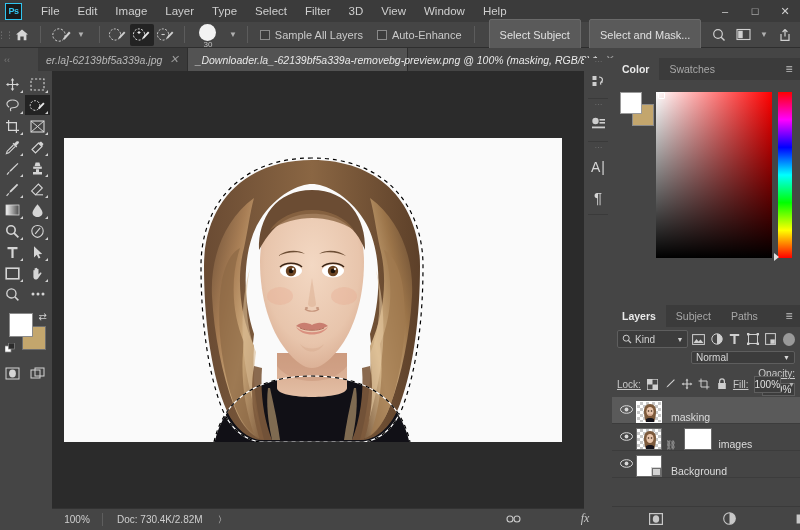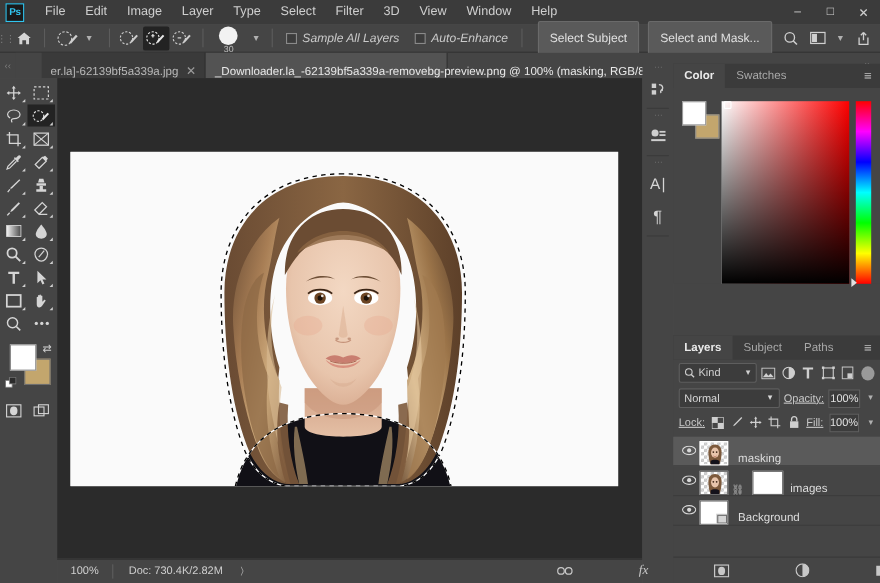--- a/index.html
+++ b/index.html
@@ -42,39 +42,39 @@
   }
   .brushswatch svg { display:block; }
   .caret { font-size:8px; color:#b0b0b0; padding:0 4px; }
   .seltool { width:24px; height:22px; display:flex; align-items:center; justify-content:center; border-radius:2px;}
   .seltool.active { background:#232323; }
   .brushsize { position:relative; width:34px; height:26px; display:flex; align-items:center; justify-content:center;}
   .brushdisc { width:17px; height:17px; border-radius:50%; background:#f2f2f2; margin-bottom:4px;}
   .brushnum { position:absolute; bottom:-1px; left:0; width:34px; text-align:center; font-size:8px; color:#c0c0c0; }
   .chk { display:flex; align-items:center; margin-left:6px; }
   .chkbox { width:10px; height:10px; border:1px solid #8a8a8a; background:#3c3c3c; margin-right:5px; }
-  .chklabel { font-size:11px; color:#cacaca;font-style:italic; }
+  .chklabel { font-size:11px; color:#cacaca; }
   .optbtn {
     height:31px; padding:0 10px; background:#5a5a5a; border:1px solid #6a6a6a;
     border-radius:2px; color:#e0e0e0; font-size:11px; display:flex; align-items:center;
     margin-left:8px;
   }
   .optright { position:absolute; right:4px; display:flex; align-items:center; gap:2px; }
   .optright .ic { width:22px; height:22px; display:flex; align-items:center; justify-content:center;}
 
   
   .tabbar {
     position:absolute; left:0; top:48px; width:800px; height:23px;
     background:#454545; display:flex; align-items:flex-end;
   }
   .tabgrip { width:14px; height:23px; color:#7d7d7d; font-size:9px; display:flex; align-items:center; justify-content:center;}
   .tab {
-    height:23px; display:flex; align-items:flex-end; padding:0 8px;
+    height:23px; display:flex; align-items:center; padding:0 8px;
     font-size:10.5px; color:#b8b8b8; background:#3a3a3a;
-    border-right:1px solid #2e2e2e; max-width:220px; white-space:nowrap;
+    border-right:1px solid #2e2e2e; max-width:220px; white-space:nowrap;font-style:italic;
   }
   .tab.active { background:#535353; color:#e8e8e8; }
   .tab .x { margin-left:7px; font-size:11px; color:#9a9a9a; }
   .tab-overflow { margin-left:auto; padding:0 8px; height:23px; display:flex; align-items:center; color:#b0b0b0; font-size:11px;}
 
   
   .toolbar {
     position:absolute; left:0; top:71px; width:52px; height:459px;
     background:#454545; padding-top:3px;
   }
@@ -148,21 +148,21 @@
   
   .layerspanel { position:absolute; top:247px; left:0; width:188px; height:225px; background:#454545; }
   .filterrow { display:flex; align-items:center; height:24px; padding:0 5px; gap:3px;}
   .kindsel {
     display:flex; align-items:center; width:76px; height:18px; background:#3c3c3c;
     border:1px solid #5e5e5e; border-radius:2px; padding:0 4px; font-size:10px; color:#d0d0d0;
   }
   .kindsel .cv { margin-left:auto; font-size:7px; }
   .ficon { width:16px; height:18px; display:flex; align-items:center; justify-content:center; }
   .toggleknob { width:13px; height:13px; border-radius:50%; background:#9a9a9a; margin-left:2px; }
-  .blendrow { display:flex; align-items:center; height:22px; padding:0 5px; gap:4px; }
+  .blendrow { display:flex; align-items:flex-end; height:22px; padding:0 5px; gap:4px;flex-direction:column; }
   .blendsel {
     display:flex; align-items:center; width:104px; height:18px; background:#3c3c3c;
     border:1px solid #5e5e5e; border-radius:2px; padding:0 4px; font-size:10px; color:#d8d8d8;
   }
   .blendsel .cv { margin-left:auto; font-size:7px; }
   .lbl { font-size:10px; color:#c8c8c8;text-decoration:underline; }
   .numfield {
     width:33px; height:17px; background:#3c3c3c; border:1px solid #5e5e5e;
     font-size:10px; color:#e0e0e0; display:flex; align-items:center; justify-content:center;
   }

